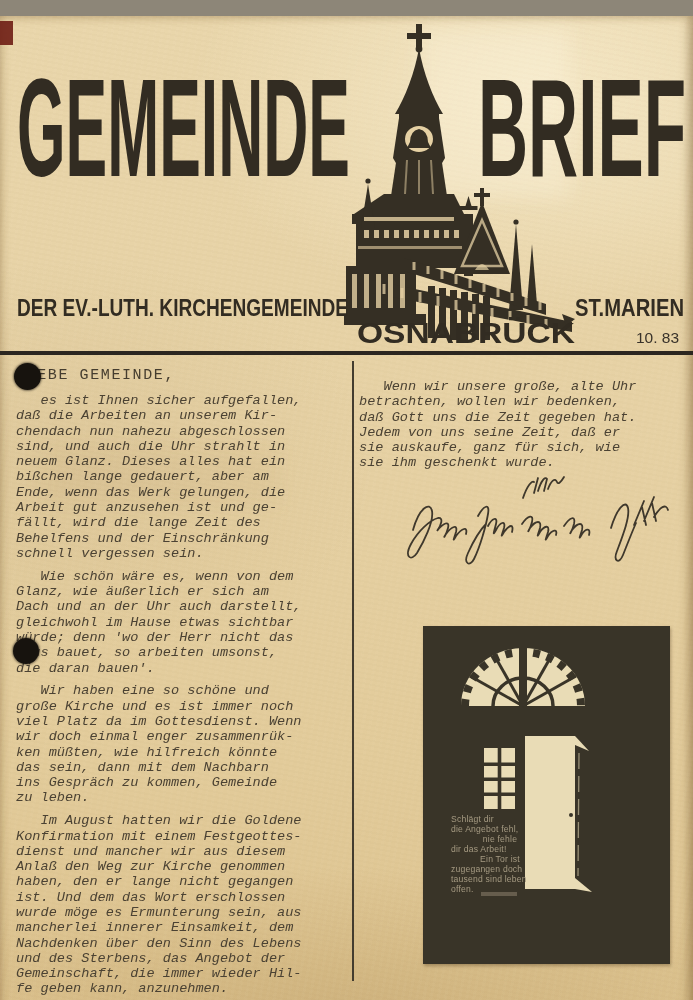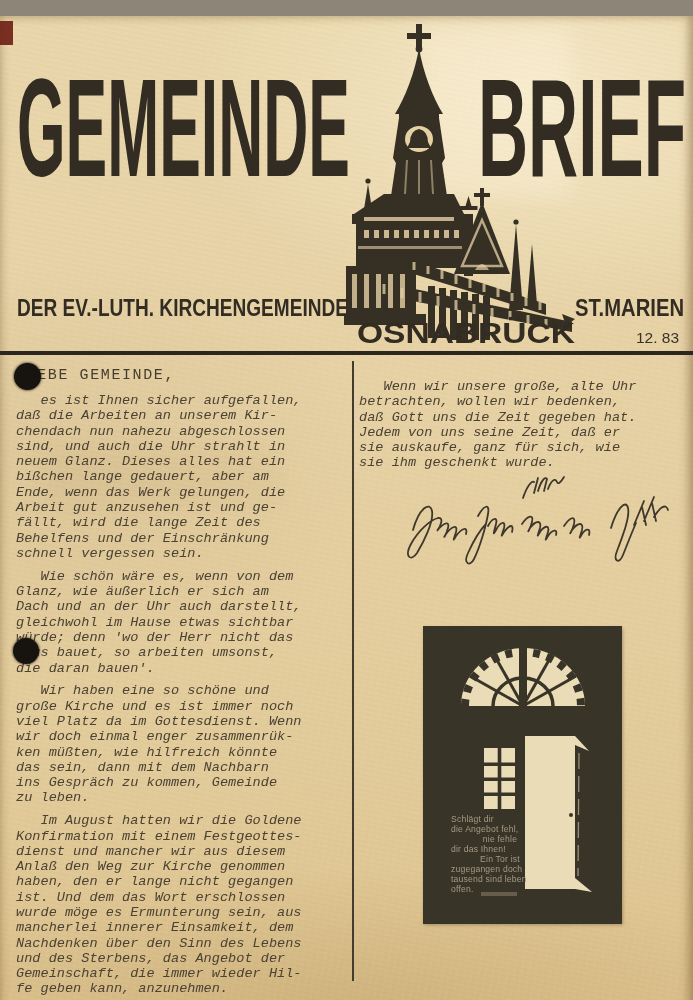--- a/index.html
+++ b/index.html
@@ -40,21 +40,21 @@
     font-family:"Liberation Mono","DejaVu Sans Mono",monospace;
     font-size:15px;letter-spacing:1.6px;color:#453d2f;margin:0 0 9px 0;white-space:pre;
   }
   .col-left p,.col-right p{margin:0 0 7.5px 0;}
 
   .hole{position:absolute;border-radius:50%;background:#17130e;box-shadow:0 0 2px 1px rgba(23,19,14,.5);}
   .hole1{left:14px;top:347px;width:27px;height:27px;}
   .hole2{left:13px;top:622px;width:26px;height:26px;}
   .corner-mark{position:absolute;left:0;top:5px;width:13px;height:24px;background:#6e1d14;opacity:.9;}
 
-  .poster{position:absolute;left:423px;top:610px;width:199px;height:297px;background:#393428;box-shadow:1px 2px 3px rgba(70,50,20,.35);}
+  .poster{position:absolute;left:423px;top:610px;width:199px;height:338px;background:#393428;box-shadow:1px 2px 3px rgba(70,50,20,.35);padding-left:48px;}
   .poster-svg{position:absolute;left:0;top:0;}
   .poster-text{position:absolute;left:28px;top:188px;width:98px;
     font-size:8.6px;line-height:10px;color:#a59a82;letter-spacing:.2px;}
   .poster-text .pl{display:block;text-align:left;}
   .poster-text .pl.right{text-align:center;}
   .poster-attrib{position:absolute;left:58px;top:266px;width:36px;height:4px;background:#6e6554;opacity:.85;}
 
   .sig-svg{position:absolute;left:385px;top:452px;}
   .church-svg{position:absolute;left:344px;top:2px;}
 </style>
@@ -185,21 +185,21 @@
 
   <svg class="abs" style="left:16px;top:280px;" width="334" height="25" viewBox="0 0 334 25">
     <text x="1" y="20" font-size="23.5" font-weight="bold" fill="#322c22" textLength="331" lengthAdjust="spacingAndGlyphs">DER EV.-LUTH. KIRCHENGEMEINDE</text>
   </svg>
   <svg class="abs" style="left:574px;top:280px;" width="112" height="25" viewBox="0 0 112 25">
     <text x="1" y="20" font-size="23.5" font-weight="bold" fill="#322c22" textLength="109" lengthAdjust="spacingAndGlyphs">ST.MARIEN</text>
   </svg>
   <svg class="abs" style="left:356px;top:301px;" width="222" height="32" viewBox="0 0 222 32">
     <text x="1" y="26" font-size="30" font-weight="bold" fill="#322c22" textLength="218" lengthAdjust="spacingAndGlyphs">OSNABRÜCK</text>
   </svg>
-  <div class="date-line">12. 83</div>
+  <div class="date-line">10. 83</div>
 
   <div class="rule"></div>
   <div class="vdivider"></div>
 
   <div class="col-left">
     <div class="salutation">LIEBE GEMEINDE,</div>
     <p class="typewriter">   es ist Ihnen sicher aufgefallen,
 daß die Arbeiten an unserem Kir-
 chendach nun nahezu abgeschlossen
 sind, und auch die Uhr strahlt in
@@ -290,21 +290,21 @@
         <polygon points="152,110 166,125 152,119" fill="#e9dcb6"></polygon>
         <polygon points="152,252 169,266 152,263" fill="#e9dcb6"></polygon>
         <line x1="156" y1="127" x2="155" y2="250" stroke="#e9dcb6" stroke-width="1.3" opacity=".55" stroke-dasharray="16 7"></line>
         <circle cx="148" cy="189" r="2" fill="#393428"></circle>
       </g>
     </svg>
     <div class="poster-text">
       <span class="pl">Schlägt dir</span>
       <span class="pl">die Angebot fehl,</span>
       <span class="pl right">nie fehle</span>
-      <span class="pl">dir das Ihnen!</span>
+      <span class="pl">dir das Arbeit!</span>
       <span class="pl right">Ein Tor ist</span>
       <span class="pl">zugegangen doch</span>
       <span class="pl">tausend sind leben</span>
       <span class="pl">offen.</span>
     </div>
     <div class="poster-attrib"></div>
   </div>
 
   <div class="hole hole1"></div>
   <div class="hole hole2"></div>

